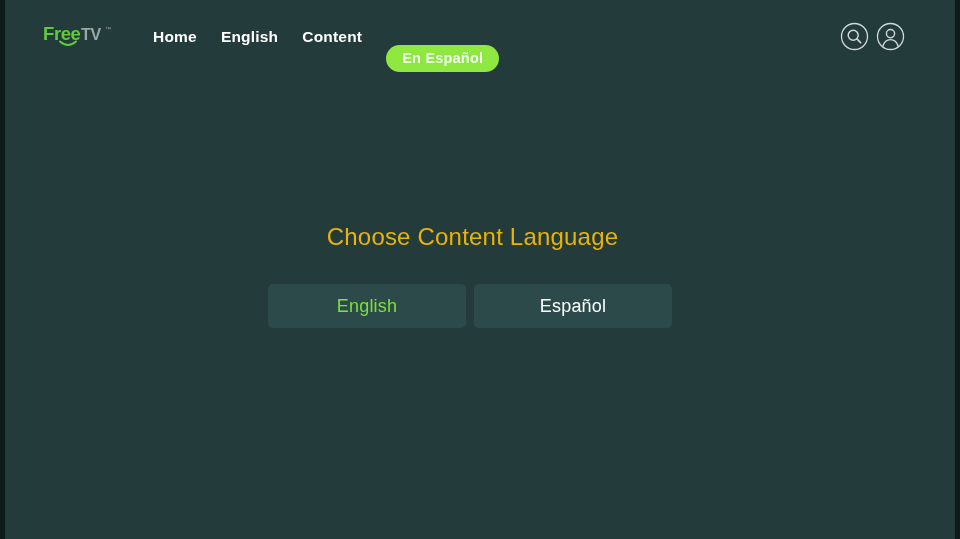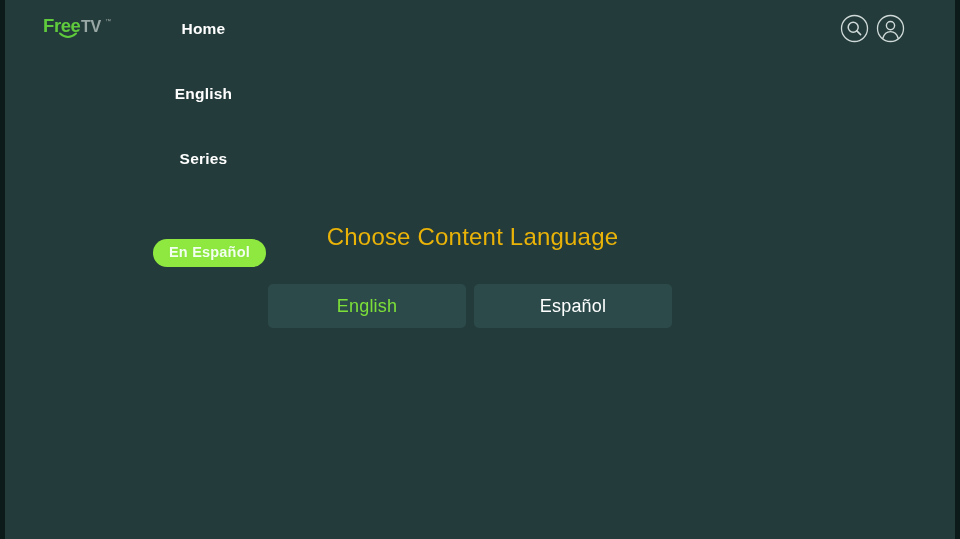--- a/index.html
+++ b/index.html
@@ -25,21 +25,21 @@
     width: 950px;
     height: 539px;
     background: #243b3b;
     overflow: hidden;
   }
 
   
   .header {
     position: absolute;
     left: 0;
-    top: 0;
+    top: 8px;
     width: 931px;
     height: 57px;
     display: flex;
     align-items: center;
   }
 
   .logo {
     position: absolute;
     left: 38px;
     top: 13px;
@@ -48,22 +48,21 @@
     display: block;
   }
 
   .nav {
     position: absolute;
     left: 136px;
     top: 0;
     height: 57px;
     display: flex;
     align-items: center;
-    gap: 8px;
-    flex-direction: column;
+    gap: 0;
   }
 
   .nav-item {
     color: #ffffff;
     font-size: 15.5px;
     font-weight: bold;
     letter-spacing: 0.2px;
     padding: 0 12px;
     line-height: 57px;
     white-space: nowrap;
@@ -176,21 +175,21 @@
     <svg class="logo" viewBox="0 0 72 26">
       <text x="0" y="18.5" font-family="Liberation Sans, sans-serif" font-size="18.5" font-weight="bold" fill="#5fcb3c" letter-spacing="-0.4">Free</text>
       <path d="M17 20.5 Q25 27.5 33 20.5" stroke="#5fcb3c" stroke-width="2" fill="none" stroke-linecap="round"></path>
       <text x="38" y="18.5" font-family="Liberation Sans, sans-serif" font-size="16" font-weight="bold" fill="#9aa8a5" letter-spacing="-0.3">TV</text>
       <text x="62" y="10" font-family="Liberation Sans, sans-serif" font-size="6" fill="#9aa8a5">™</text>
     </svg>
 
     <nav class="nav">
       <span class="nav-item">Home</span>
       <span class="nav-item">English</span>
-      <span class="nav-item">Series</span>
+      <span class="nav-item">Content</span>
       <span class="nav-pill">En Español</span>
     </nav>
 
     <div class="header-actions">
 
       <div class="icon-btn">
         <svg width="29" height="29" viewBox="0 0 29 29">
           <circle cx="14.5" cy="14.5" r="13" fill="none" stroke="#cfdad8" stroke-width="1.3"></circle>
           <circle cx="13.2" cy="13.2" r="5" fill="none" stroke="#cfdad8" stroke-width="1.5"></circle>
           <line x1="16.9" y1="16.9" x2="20.6" y2="20.6" stroke="#cfdad8" stroke-width="1.6" stroke-linecap="round"></line>

